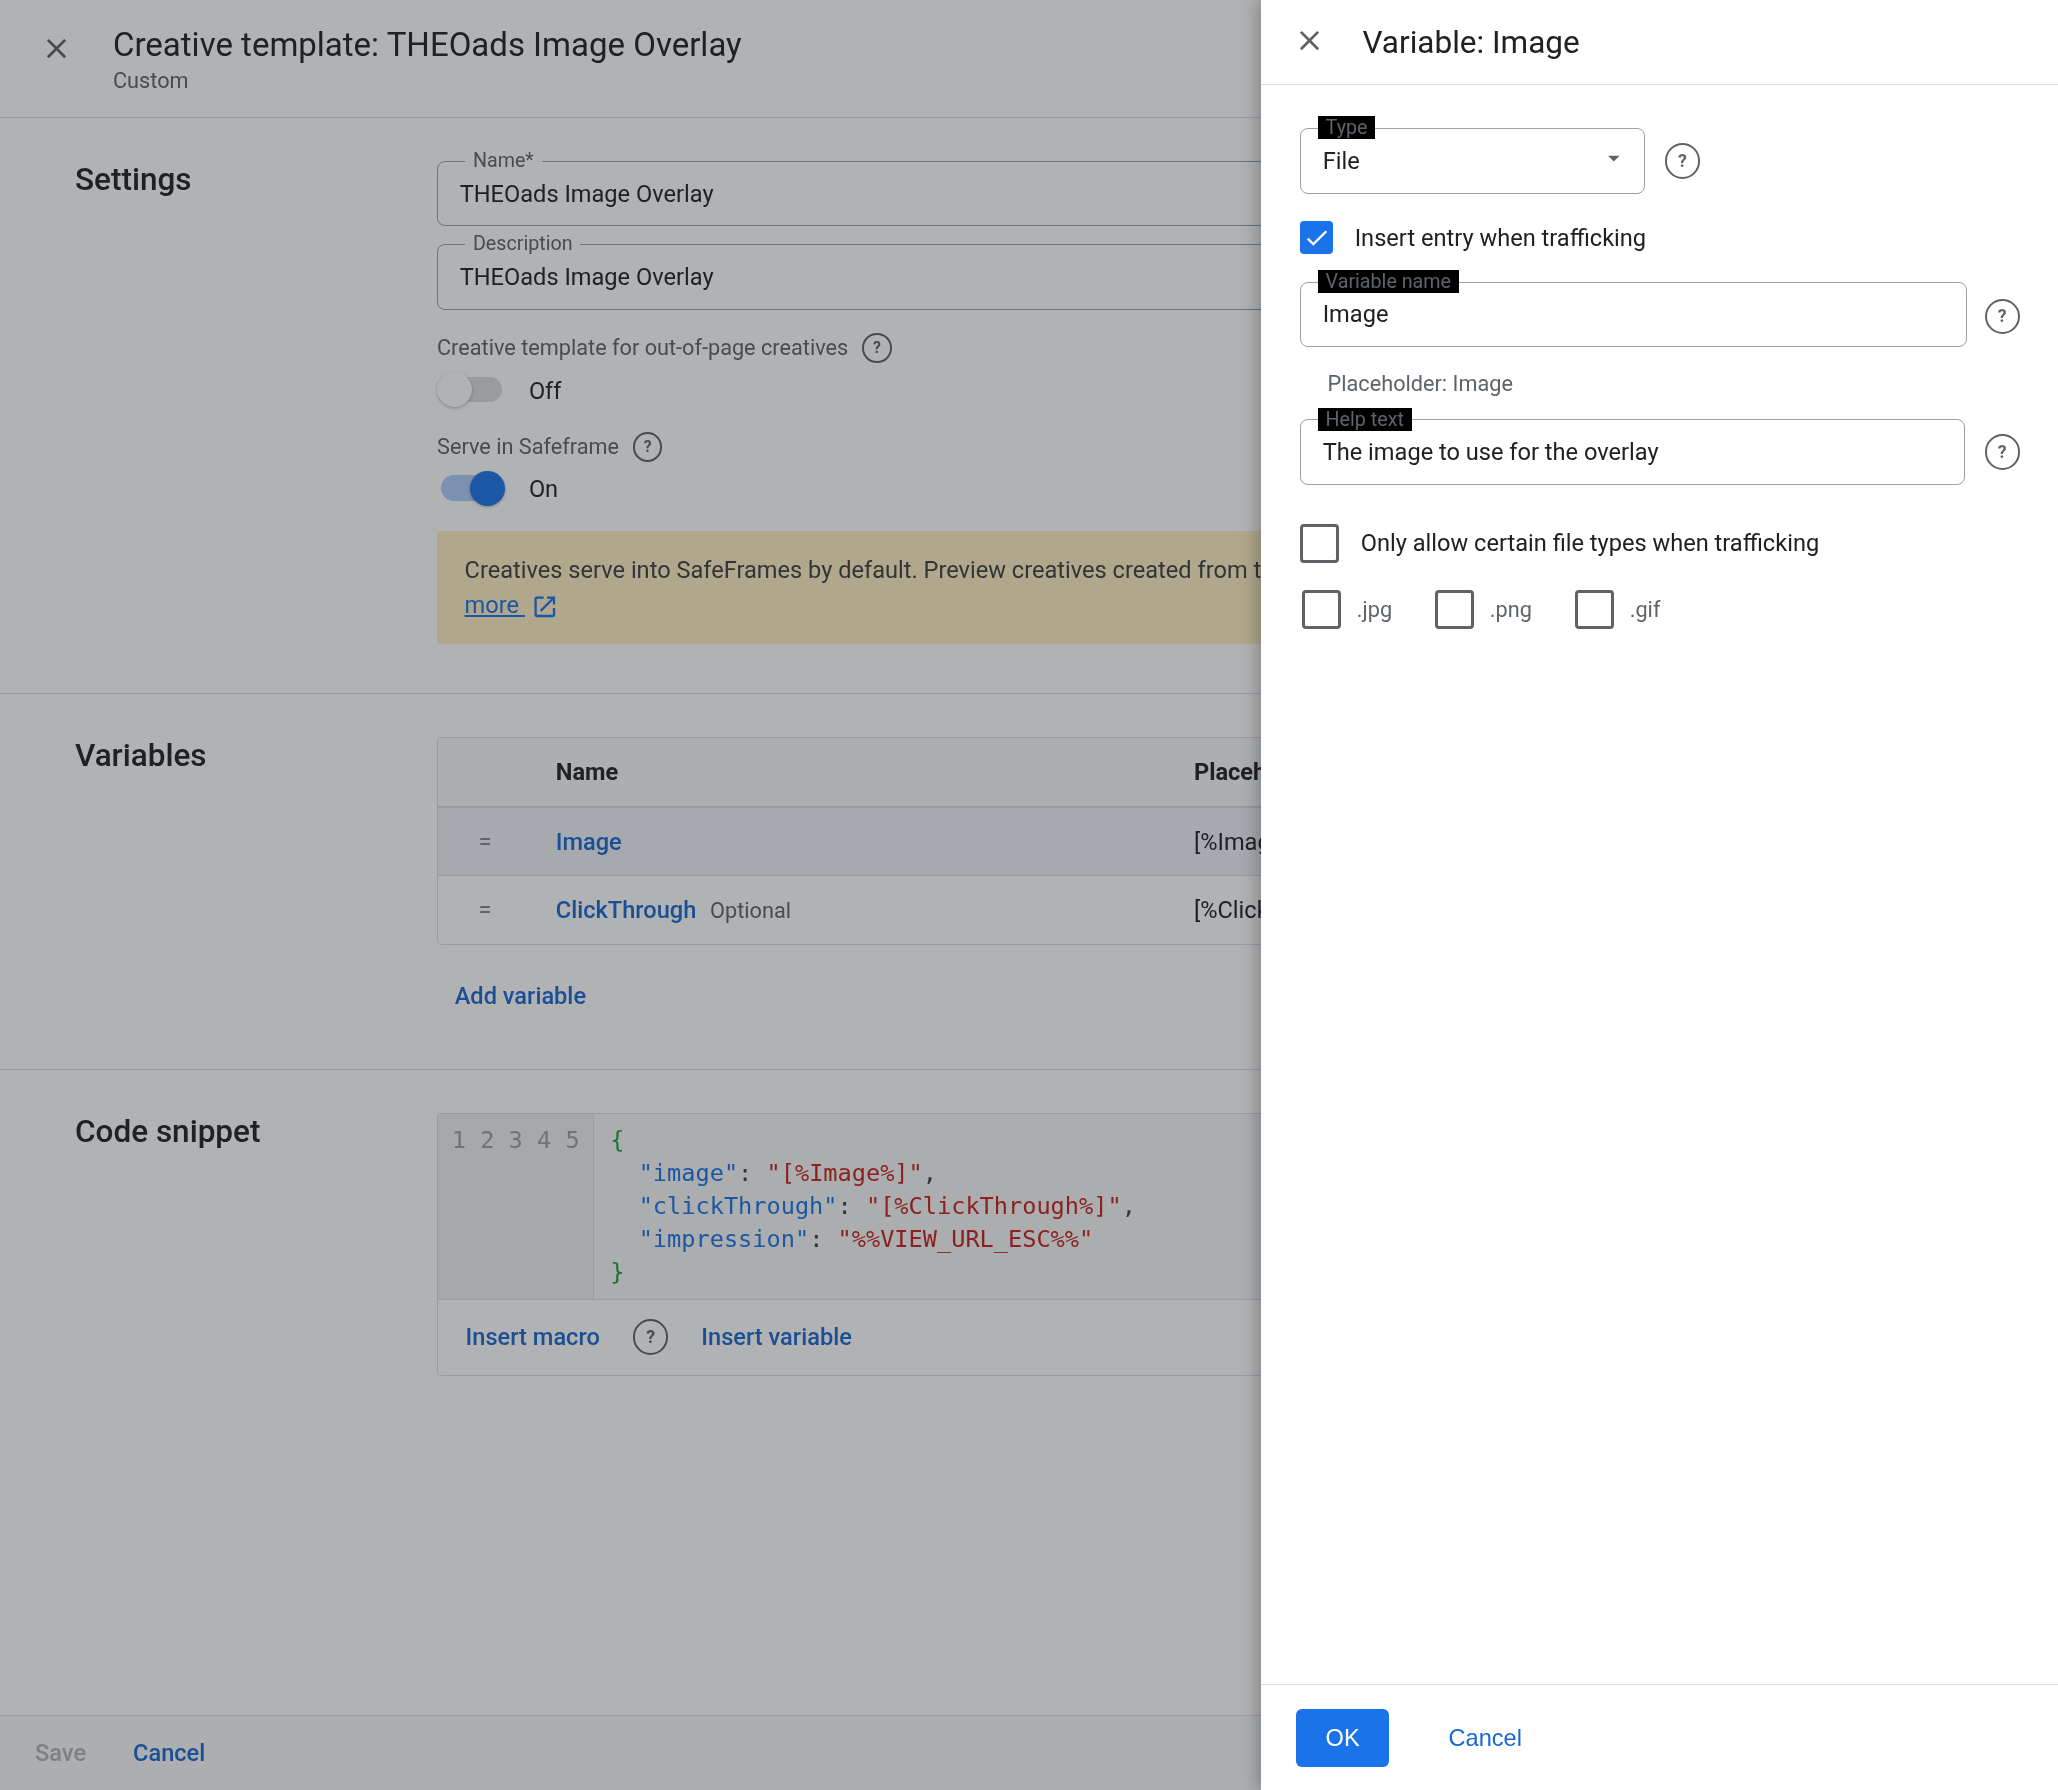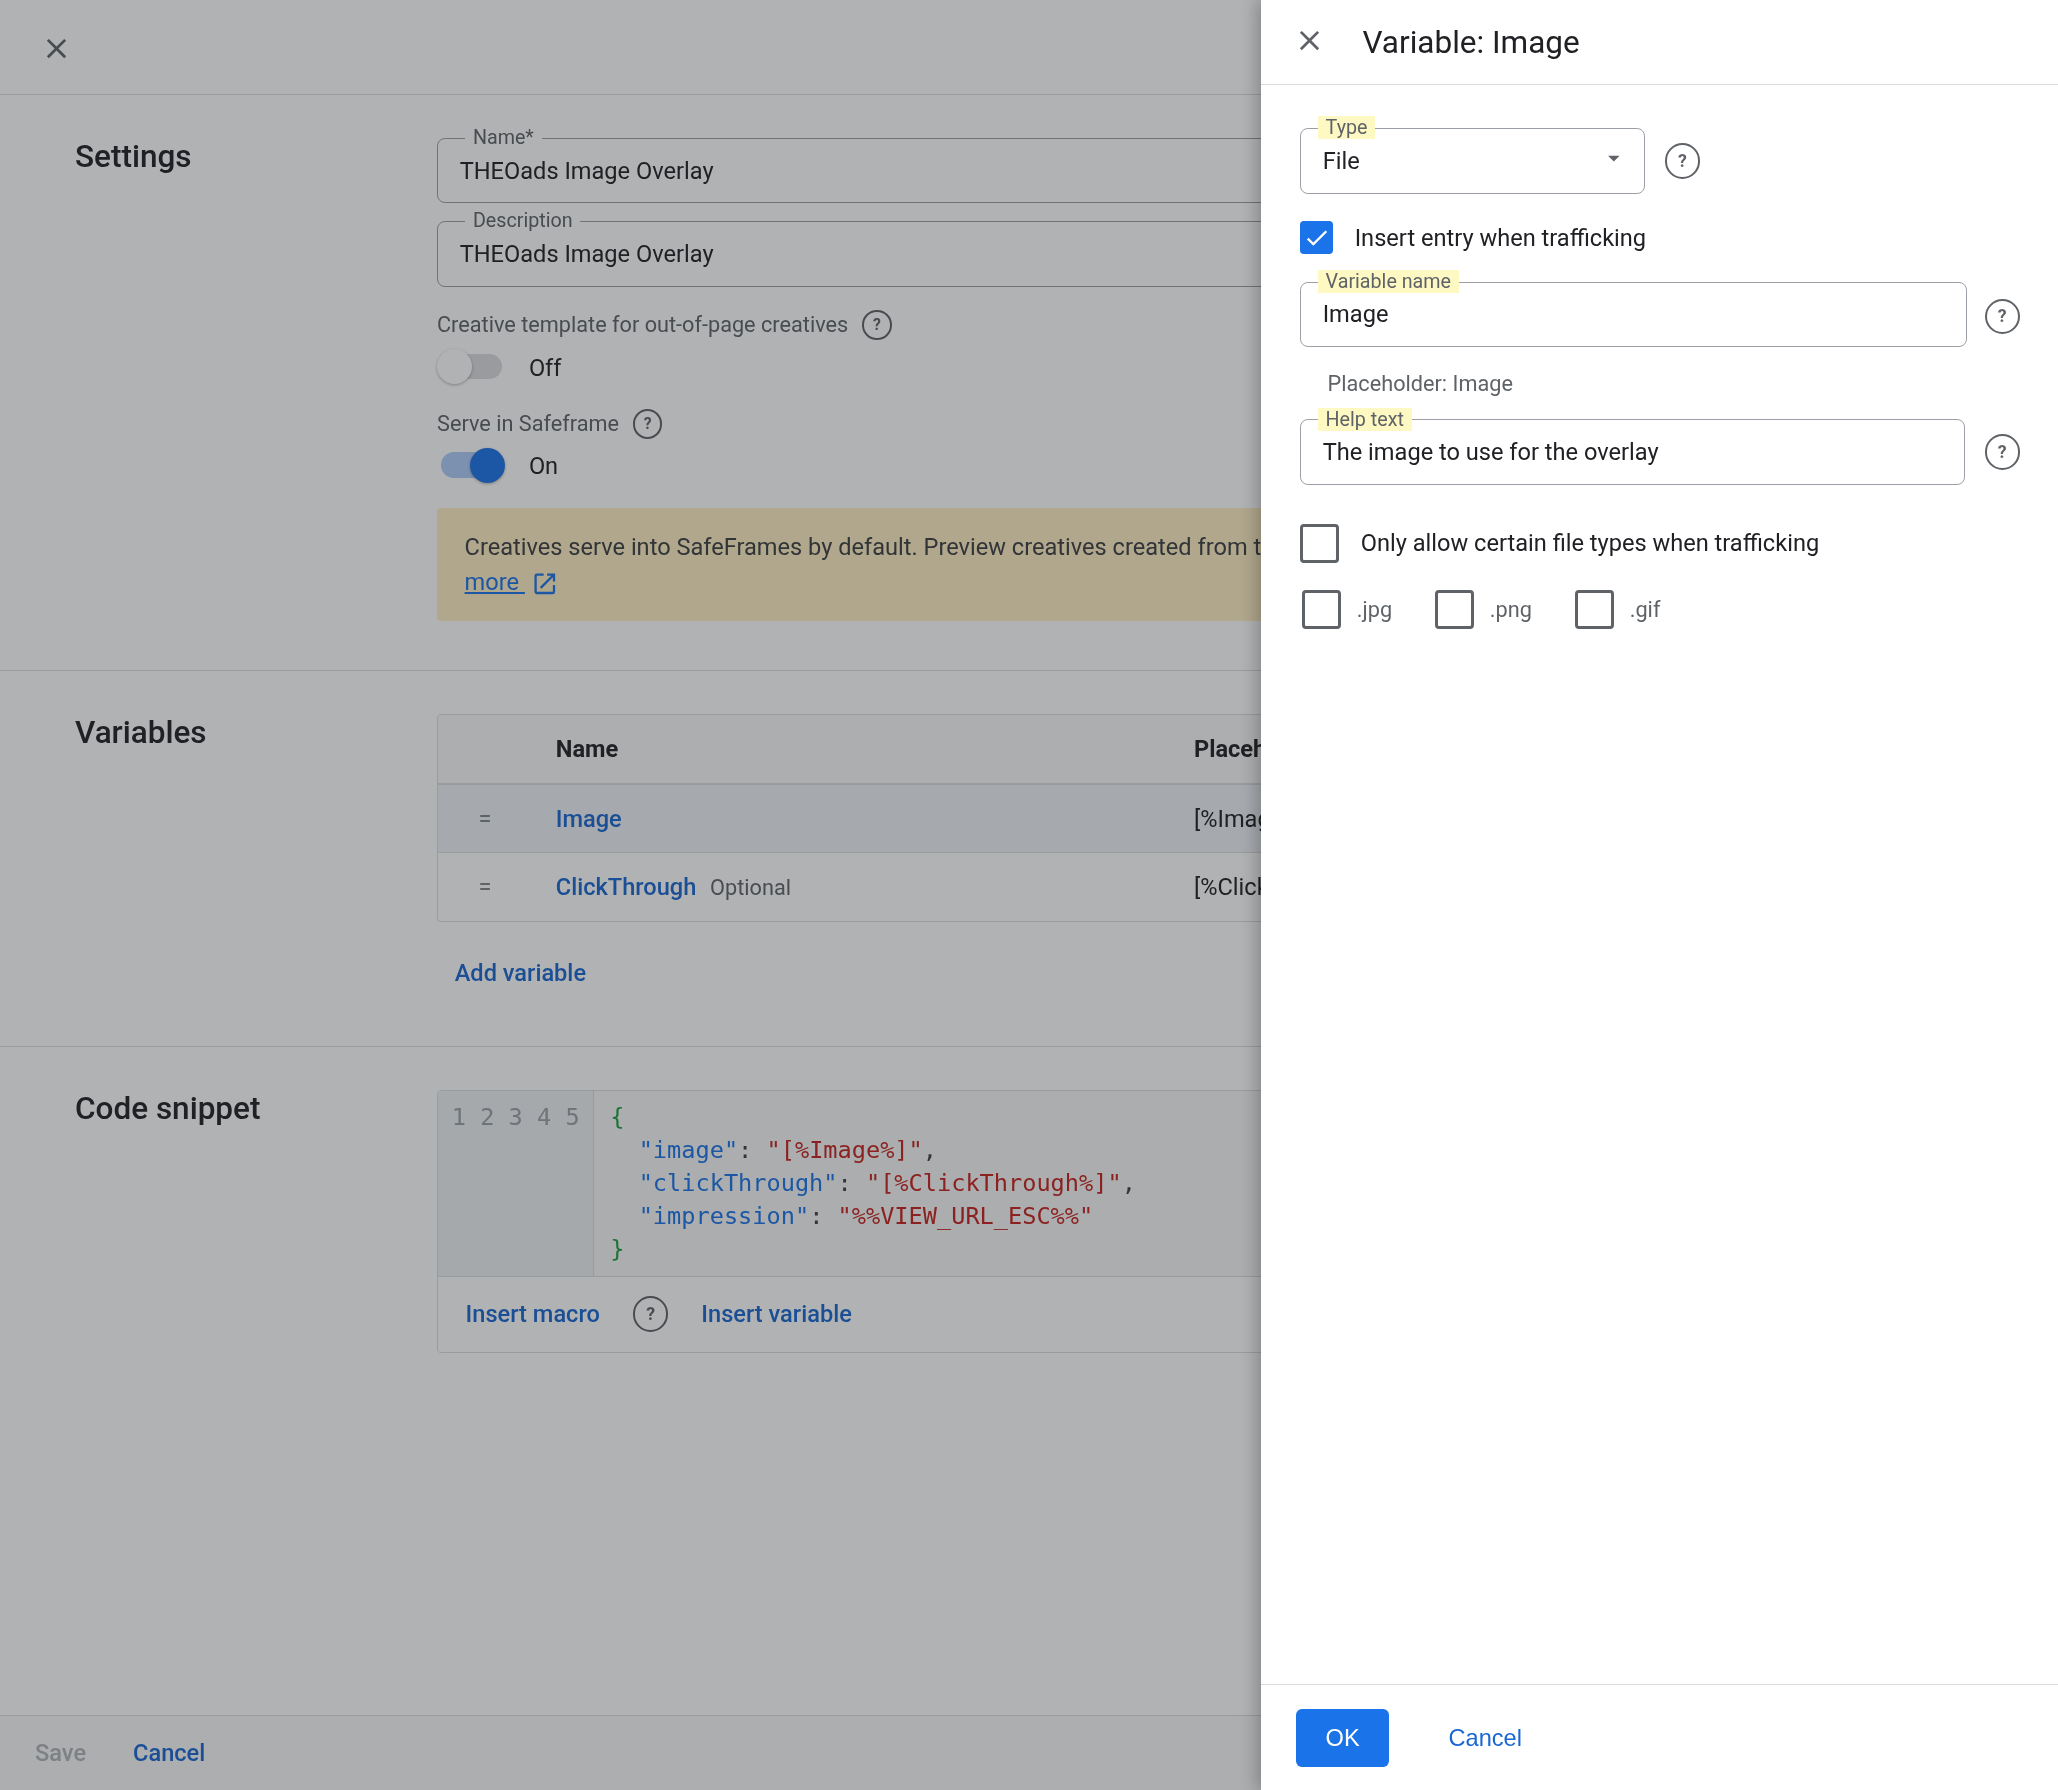--- a/index.html
+++ b/index.html
@@ -198,21 +198,21 @@
     border-top:1px solid var(--border);
     padding:23.6px 35px;display:flex;gap:29.6px;align-items:center;
   }
   .btn{font-size:23.6px;font-weight:500;border-radius:5.9px;padding:15.8px 29.6px;border:none;cursor:pointer;}
   .btn.primary-filled{background:#1a73e8;color:#fff;}
   .btn.ghost{background:transparent;color:var(--link-bold);}
 
   
   .pf-field{position:relative;margin-bottom:19.7px;}
   .pf-field .fl{
-    position:absolute;top:-11.8px;left:17.7px;padding:0 7.9px;background:#fef9c3;font-size:19.7px;color:var(--text-muted);
+    position:absolute;top:-11.8px;left:17.7px;padding:0 7.9px;background:#000000;font-size:19.7px;color:var(--text-muted);
   }
   .pf-field .ctrl{
     width:100%;box-sizing:border-box;border:1px solid var(--border-dark);border-radius:7.9px;
     font-size:23.6px;padding:17.7px 21.7px;color:var(--text);font-family:inherit;background:#fff;
   }
   .pf-select{display:flex;align-items:center;gap:19.7px;}
   .pf-select .select-box{position:relative;width:345px;}
   .pf-select .select-box .arrow{
     position:absolute;right:17.7px;top:50%;transform:translateY(-50%);color:#5f6368;
   }
@@ -230,20 +230,24 @@
   svg.icon-lg{width:33px;height:33px;}
 </style>
 </head>
 <body>
 
 <div class="topbar">
   <div class="close-btn">
     <svg class="icon-lg" viewBox="0 0 24 24">
         <path d="M19 6.41 17.59 5 12 10.59 6.41 5 5 6.41 10.59 12 5 17.59 6.41 19 12 13.41 17.59 19 19 17.59 13.41 12z" fill="currentColor"></path>
       </svg>
+  </div>
+  <div>
+    <div class="title">Creative template: THEOads Image Overlay</div>
+    <div class="subtitle">Custom</div>
   </div>
 </div>
 
 <div class="content">
 
   <div class="section">
     <div class="section-label">Settings</div>
     <div class="section-body">
 
       <div class="field">

